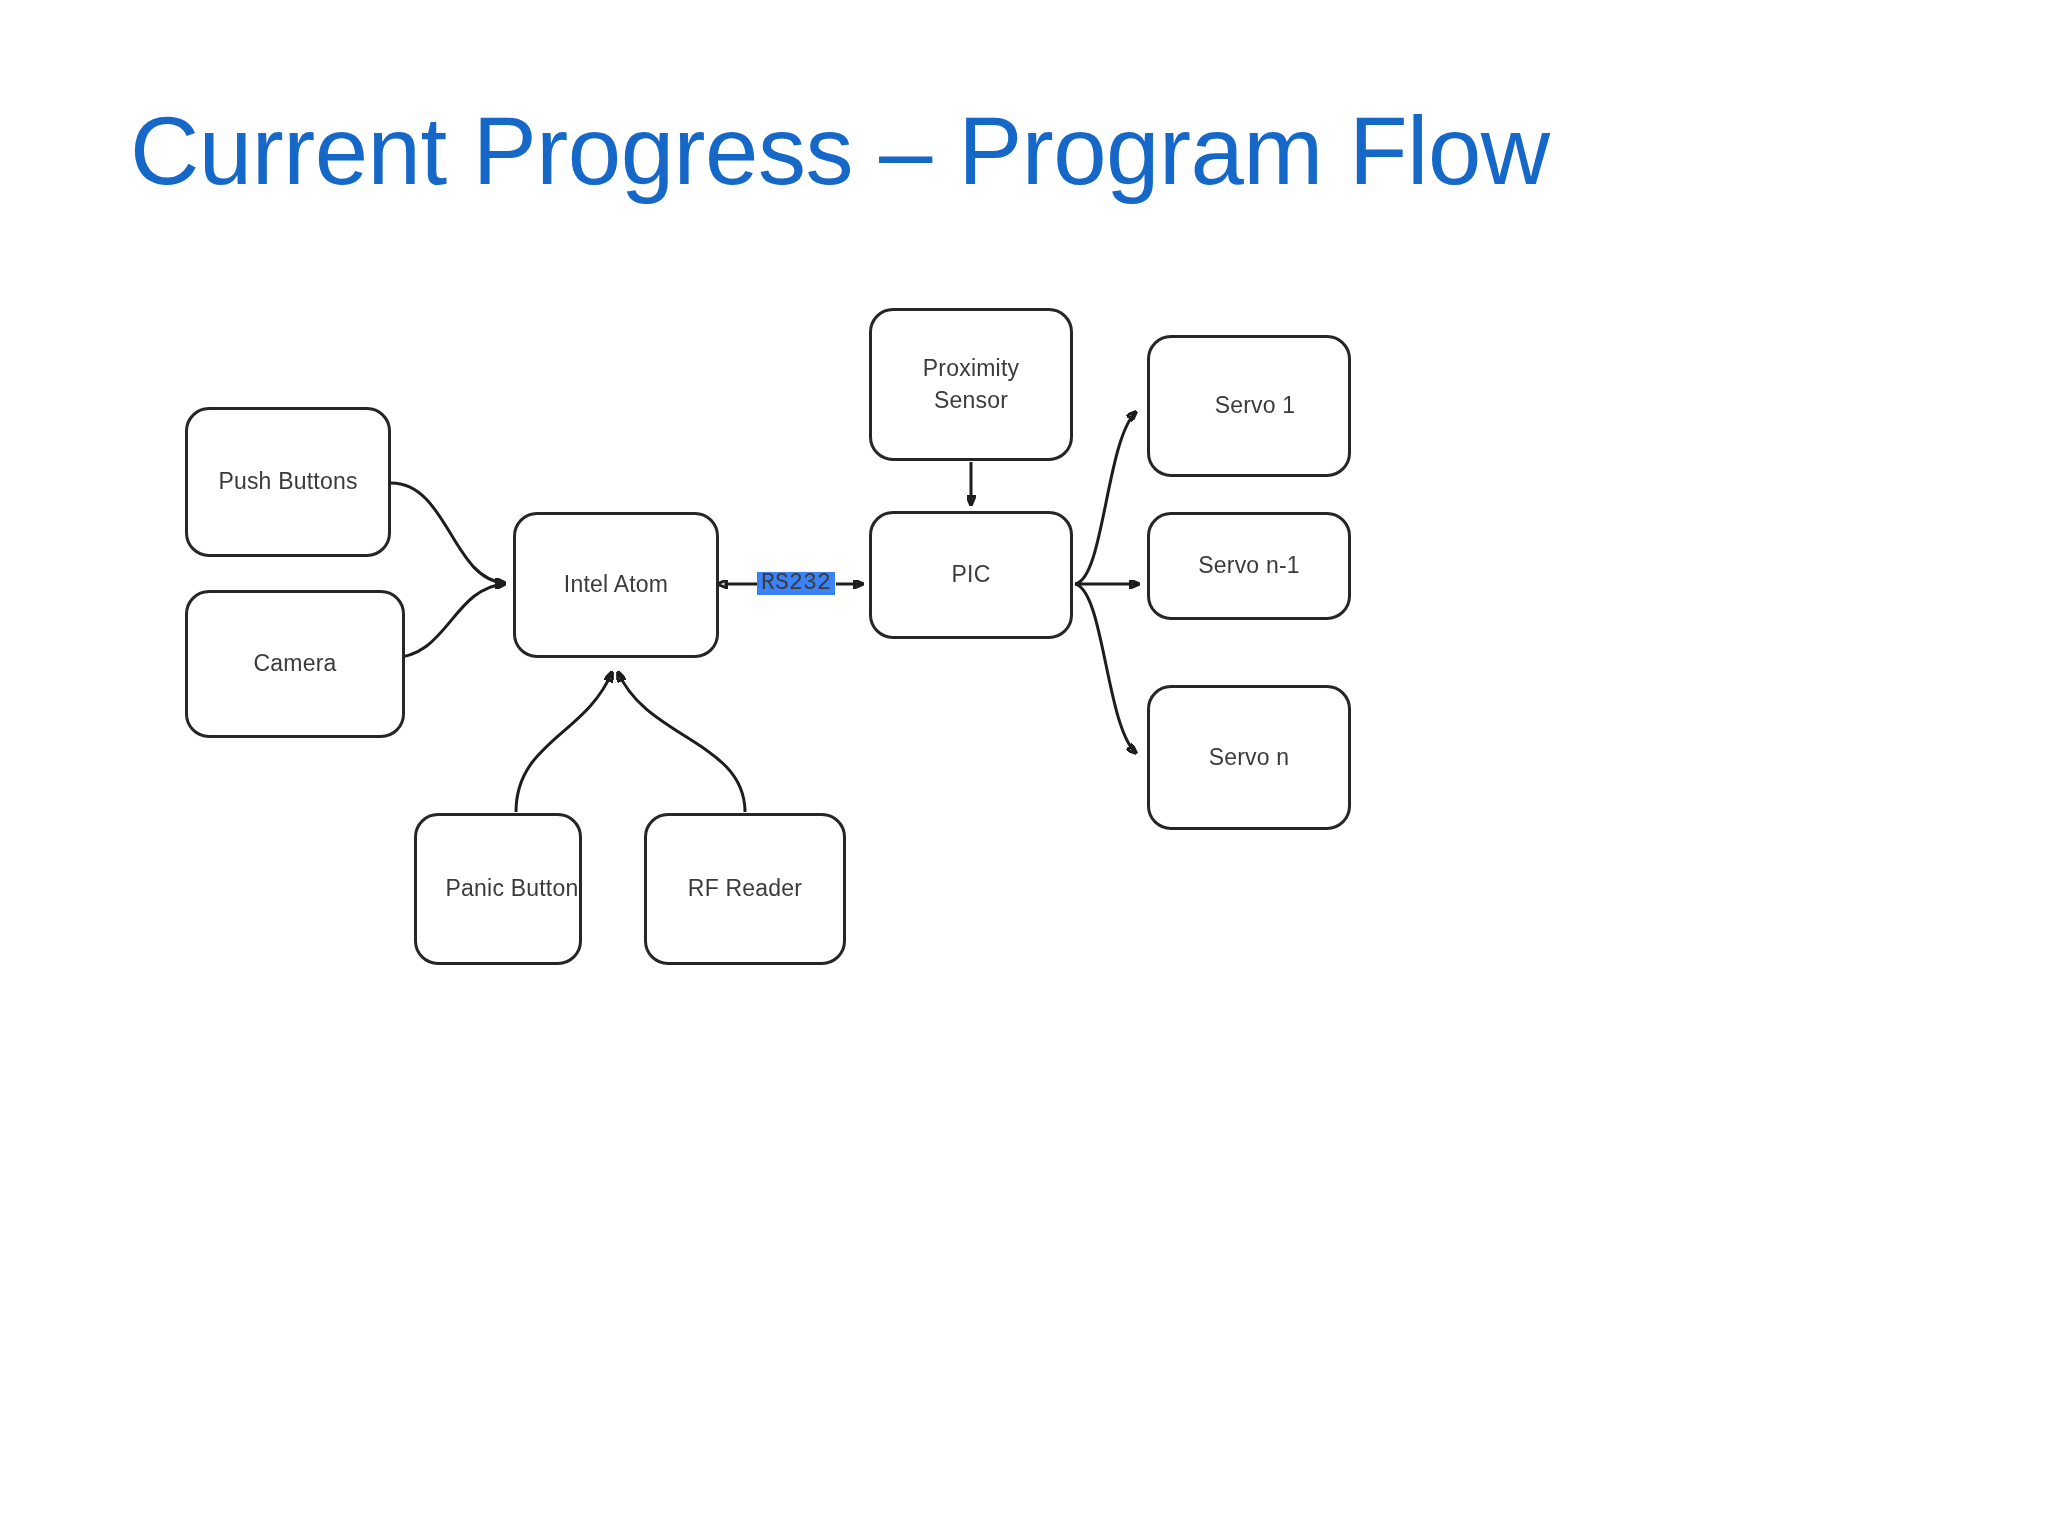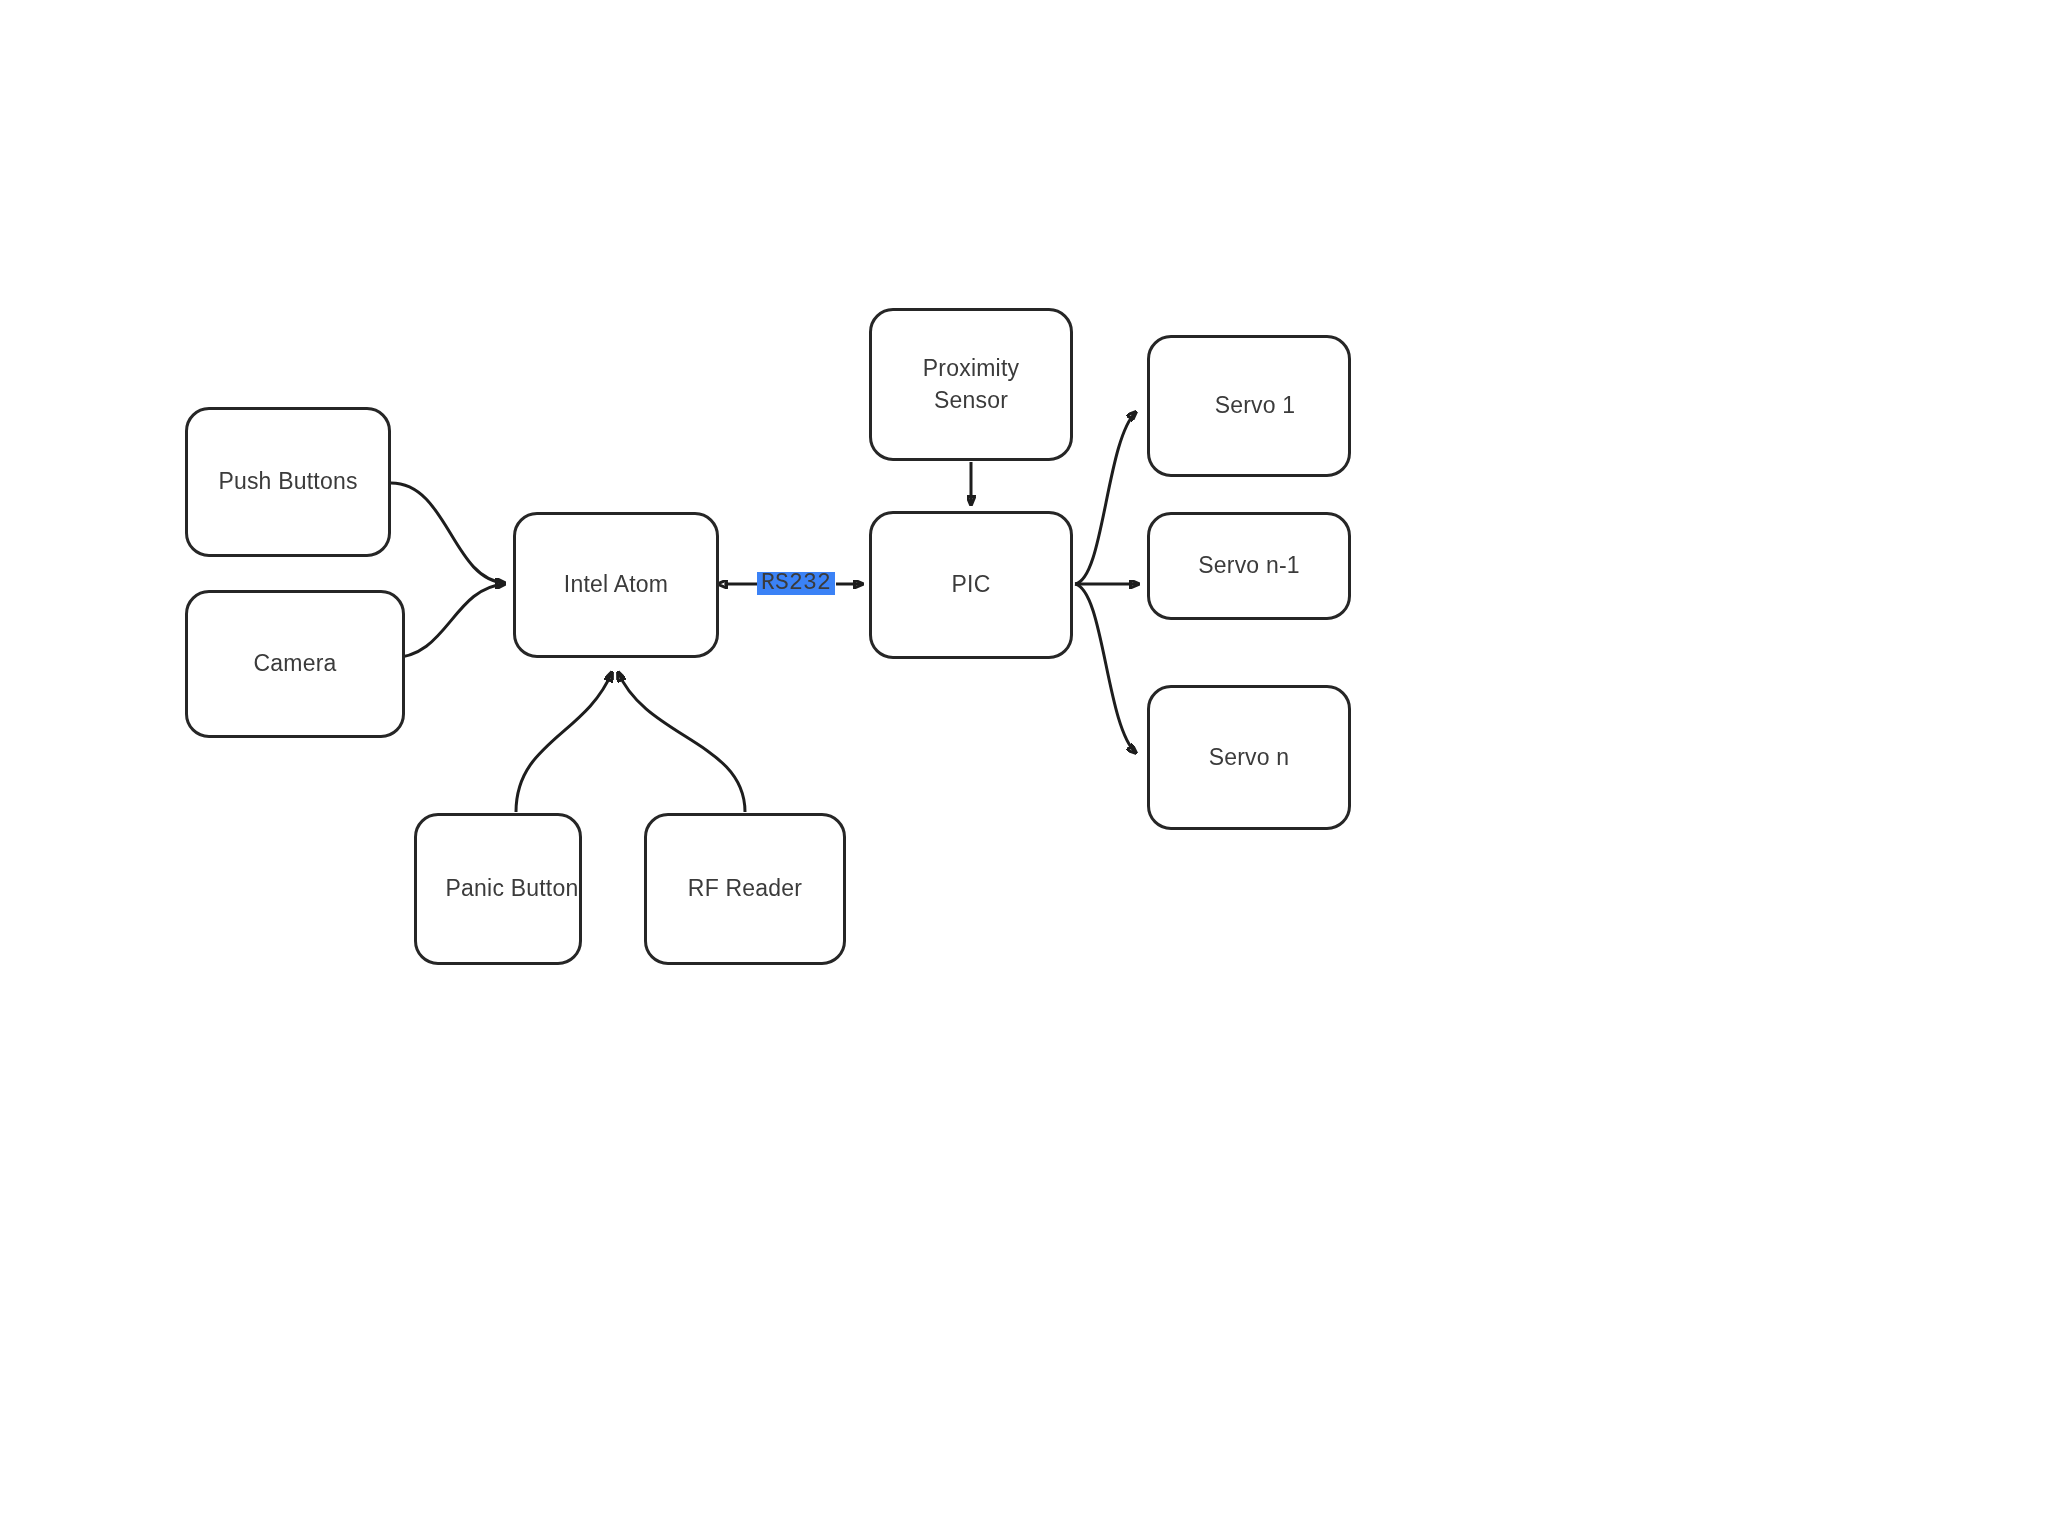--- a/index.html
+++ b/index.html
@@ -82,20 +82,21 @@
     fill: none;
     stroke: #1d1d1d;
     stroke-width: 3;
   }
 </style>
 </head>
 <body>
 
 <div id="slide">
 
+  <div id="slide-title">Current Progress – Program Flow</div>
 
   <div id="diagram">
 
     <svg class="edges" viewBox="0 0 2048 1536" xmlns="http://www.w3.org/2000/svg">
       <defs>
         <marker id="arrowhead" markerWidth="11" markerHeight="9" refX="10" refY="4.5" orient="auto" markerUnits="userSpaceOnUse">
           <path d="M0,0 L11,4.5 L0,9 L2.2,4.5 Z" fill="#1d1d1d" stroke="none"></path>
         </marker>
         <marker id="arrowhead-start" markerWidth="11" markerHeight="9" refX="1" refY="4.5" orient="auto-start-reverse" markerUnits="userSpaceOnUse">
           <path d="M0,0 L11,4.5 L0,9 L2.2,4.5 Z" fill="#1d1d1d" stroke="none"></path>
@@ -142,21 +143,21 @@
 
     <div class="node" style="left:644px; top:813px; width:202px; height:152px;">
       <span class="node-label">RF Reader</span>
     </div>
 
     <div class="node" style="left:869px; top:308px; width:204px; height:153px;">
       <span class="node-label">Proximity
 Sensor</span>
     </div>
 
-    <div class="node" style="left:869px; top:511px; width:204px; height:148px;">
+    <div class="node" style="left:869px; top:511px; width:204px; height:128px;">
       <span class="node-label">PIC</span>
     </div>
 
     <div class="node" style="left:1147px; top:335px; width:204px; height:142px;padding-left:12px;">
       <span class="node-label">Servo 1</span>
     </div>
 
     <div class="node" style="left:1147px; top:512px; width:204px; height:108px;">
       <span class="node-label">Servo n-1</span>
     </div>

